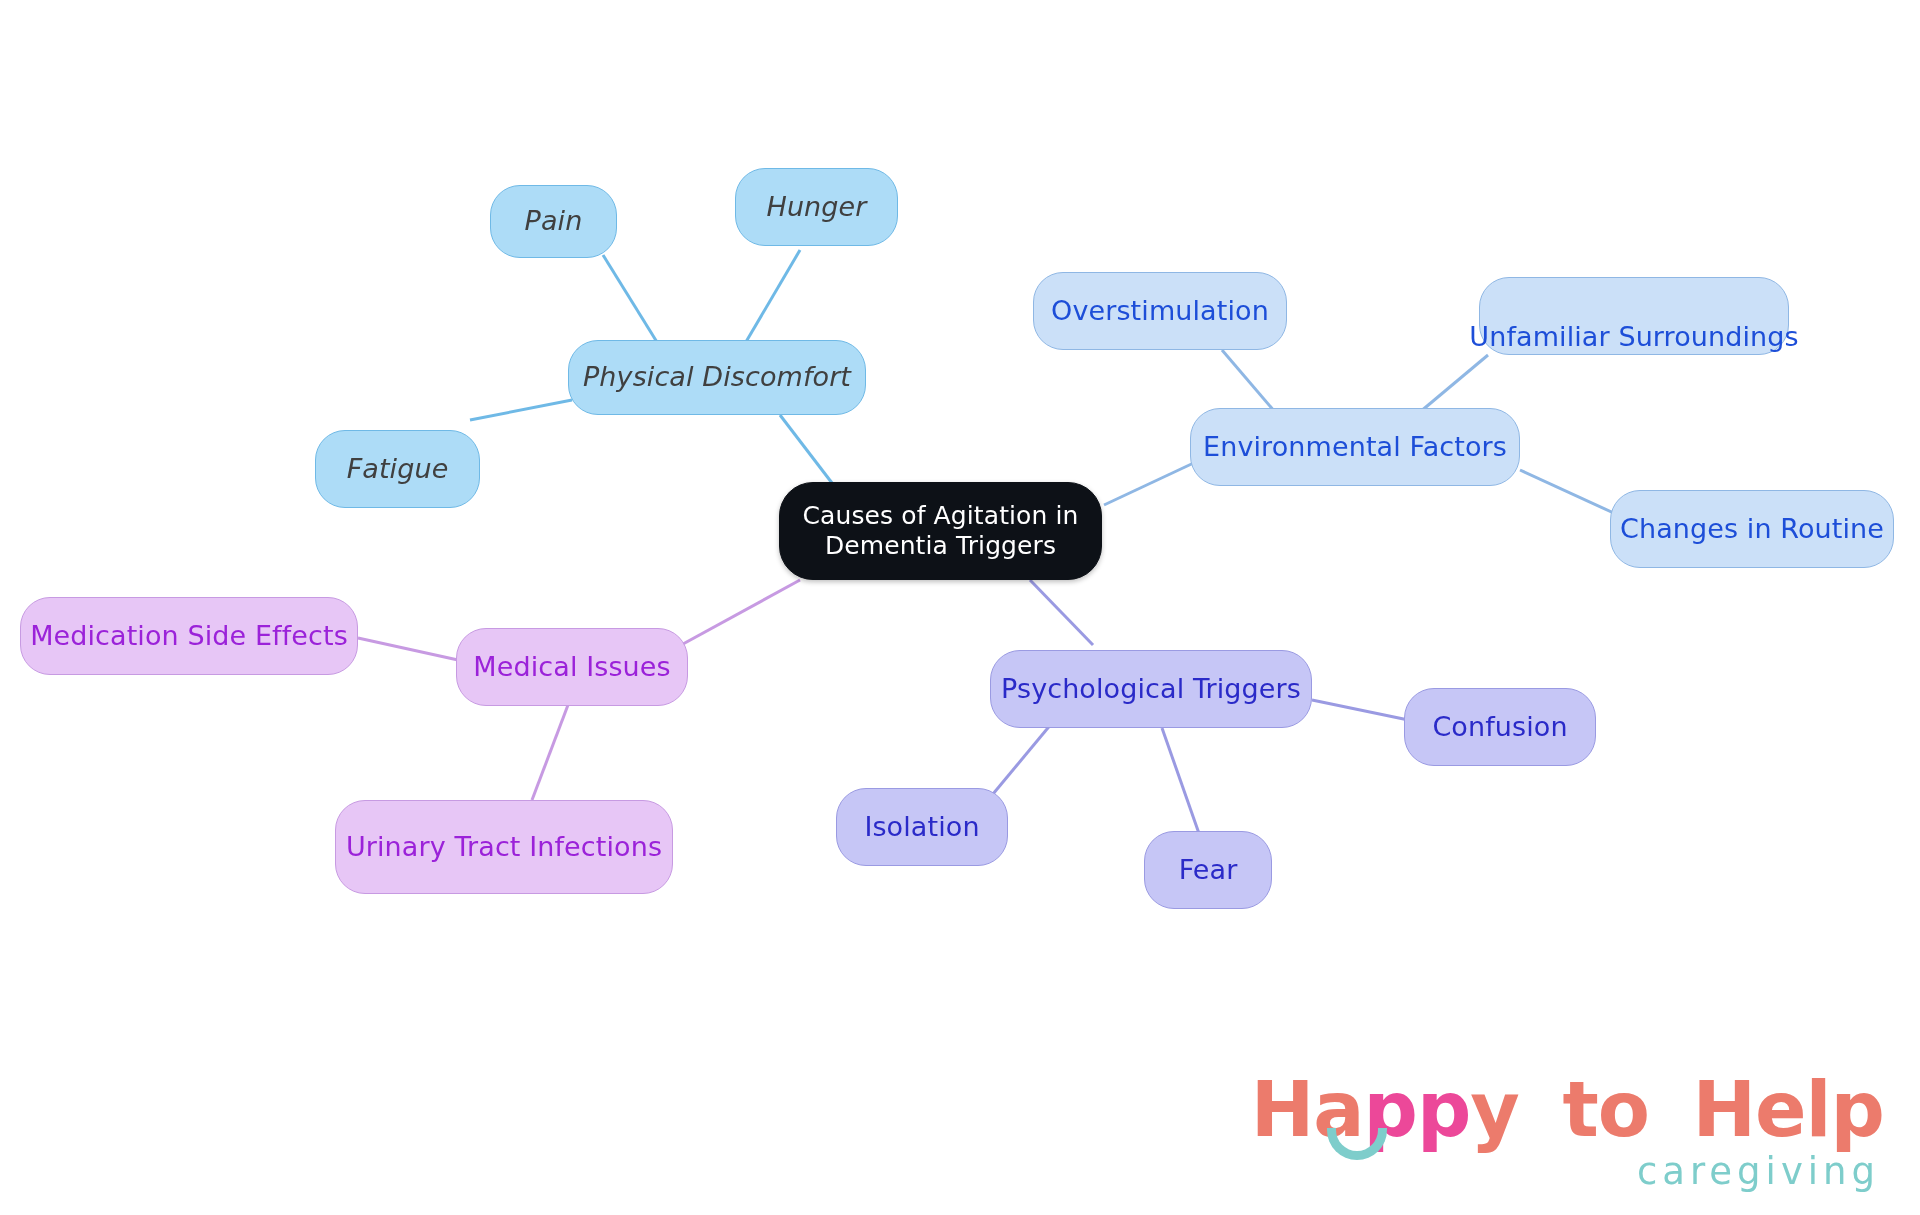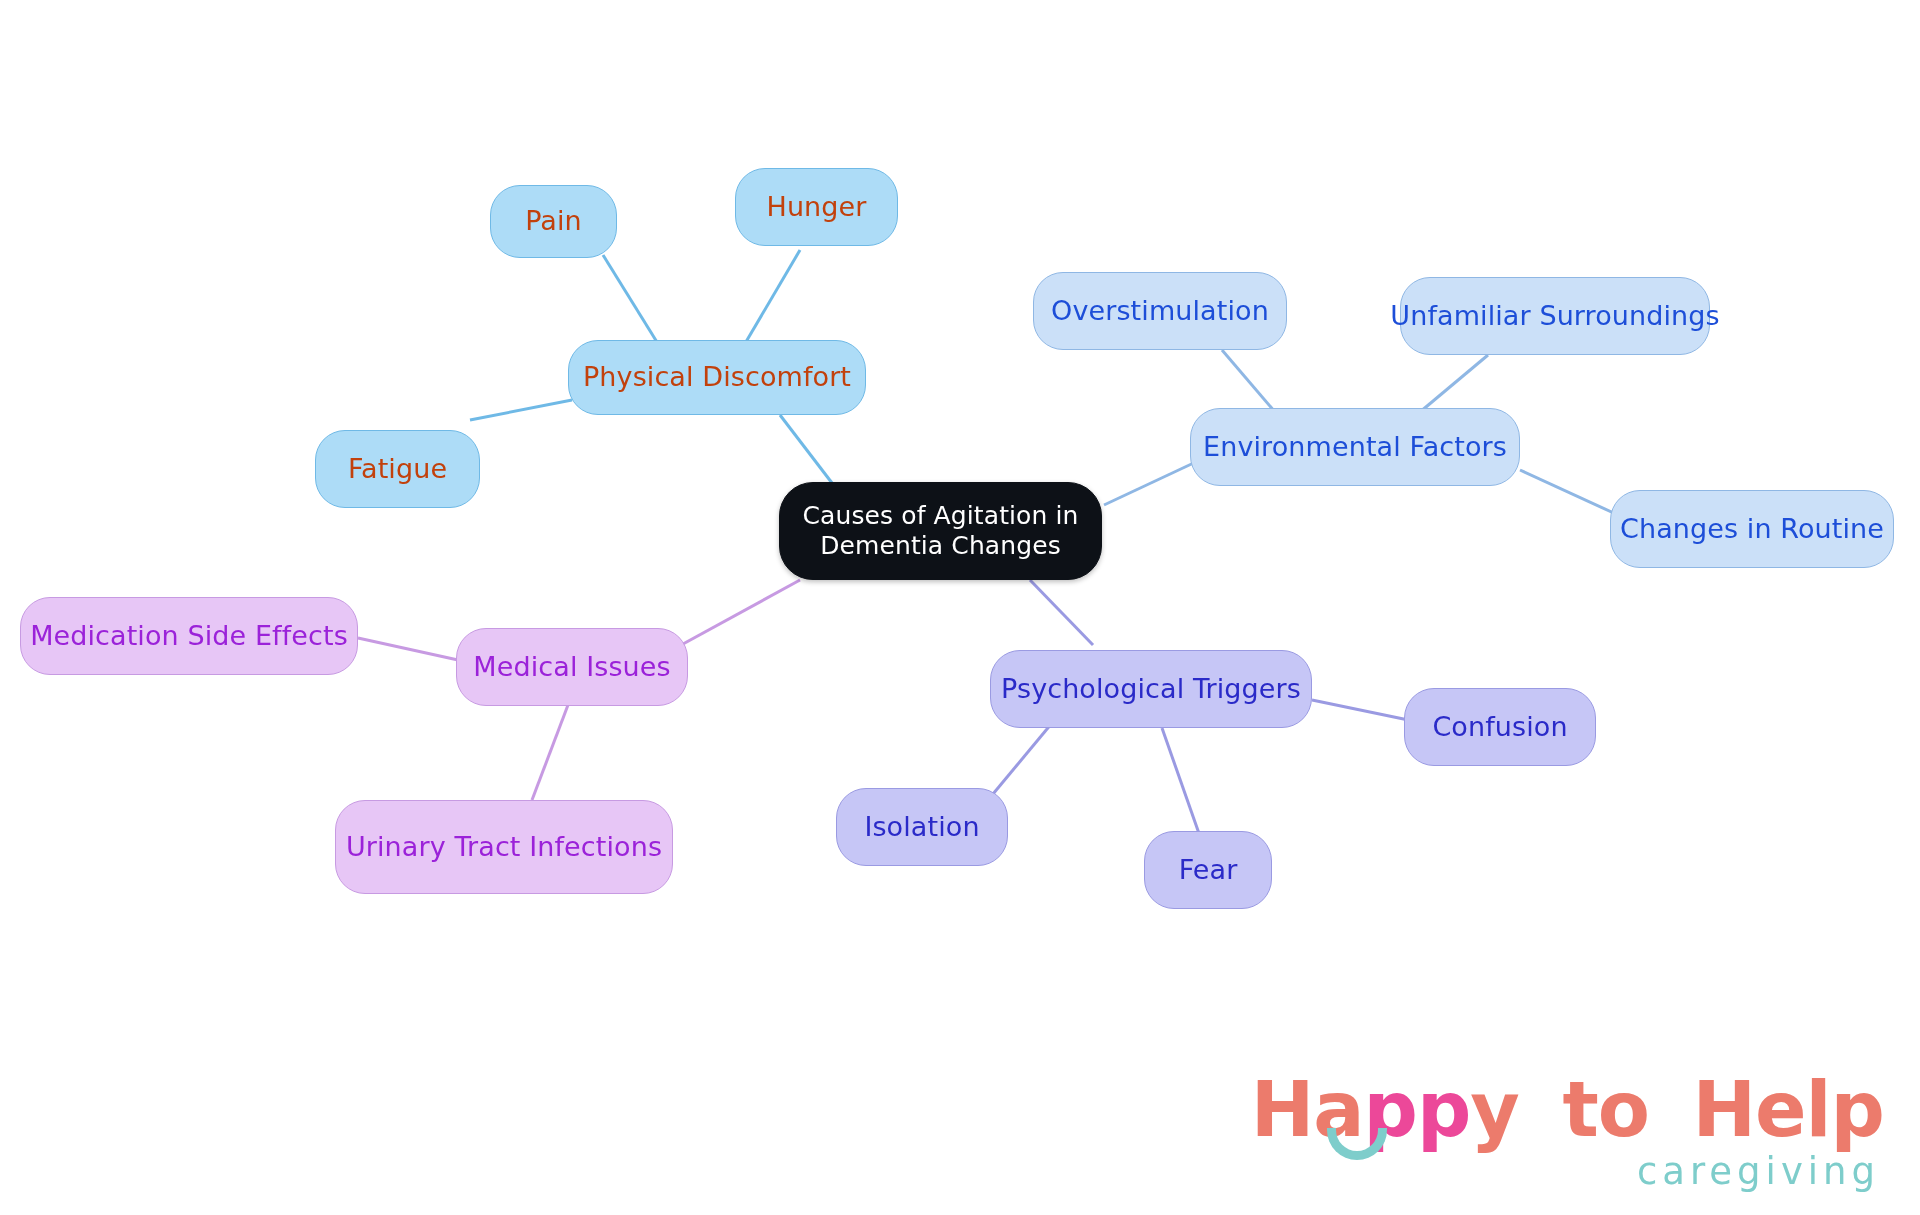--- a/index.html
+++ b/index.html
@@ -55,21 +55,21 @@
     border-color: #0d1117;
     color: #ffffff;
     border-radius: 34px;
     font-size: 25px;
     white-space: normal;
     box-shadow: 0 2px 5px rgba(0,0,0,.25);
     padding: 0 18px;
   }
 
   
-  .sky     { background: #ADDCF7; border-color: #6FB9E6; color: #c2410c; }
+  .sky     { background: #ADDCF7; border-color: #6FB9E6; color: #404040; font-style: italic; }
   .ice     { background: #CBE0F8; border-color: #8FB7E4; color: #1d4ed8; }
   .lav     { background: #C6C6F6; border-color: #9A9AE2; color: #2A2AC8; }
   .violet  { background: #E7C6F6; border-color: #C79AE2; color: #9B22D9; }
 
   .fs-27 { font-size: 27px; }
 </style>
 </head>
 <body>
 
 <div id="canvas">
@@ -103,21 +103,21 @@
     <path d="M 800 580 L 672 650" stroke="#C79AE2" stroke-width="3" fill="none"></path>
 
     <path d="M 458 660 L 358 638" stroke="#C79AE2" stroke-width="3" fill="none"></path>
 
     <path d="M 568 705 L 532 800" stroke="#C79AE2" stroke-width="3" fill="none"></path>
   </svg>
 
   <div class="node root" style="left:779px; top:482px; width:323px; height:98px;">
     <span>
       <span>Causes of Agitation in</span><br>
-      <span>Dementia Changes</span>
+      <span>Dementia Triggers</span>
     </span>
   </div>
 
   <div class="node sky fs-27" style="left:568px; top:340px; width:298px; height:75px;">
     <span>Physical Discomfort</span>
   </div>
 
   <div class="node sky fs-27" style="left:490px; top:185px; width:127px; height:73px;">
     <span>Pain</span>
   </div>
@@ -131,21 +131,21 @@
   </div>
 
   <div class="node ice fs-27" style="left:1190px; top:408px; width:330px; height:78px;">
     <span>Environmental Factors</span>
   </div>
 
   <div class="node ice fs-27" style="left:1033px; top:272px; width:254px; height:78px;">
     <span>Overstimulation</span>
   </div>
 
-  <div class="node ice fs-27" style="left:1400px; top:277px; width:310px; height:78px;">
+  <div class="node ice fs-27" style="left:1479px; top:277px; width:310px; height:78px;align-items:flex-end;">
     <span>Unfamiliar Surroundings</span>
   </div>
 
   <div class="node ice fs-27" style="left:1610px; top:490px; width:284px; height:78px;">
     <span>Changes in Routine</span>
   </div>
 
   <div class="node lav fs-27" style="left:990px; top:650px; width:322px; height:78px;">
     <span>Psychological Triggers</span>
   </div>

